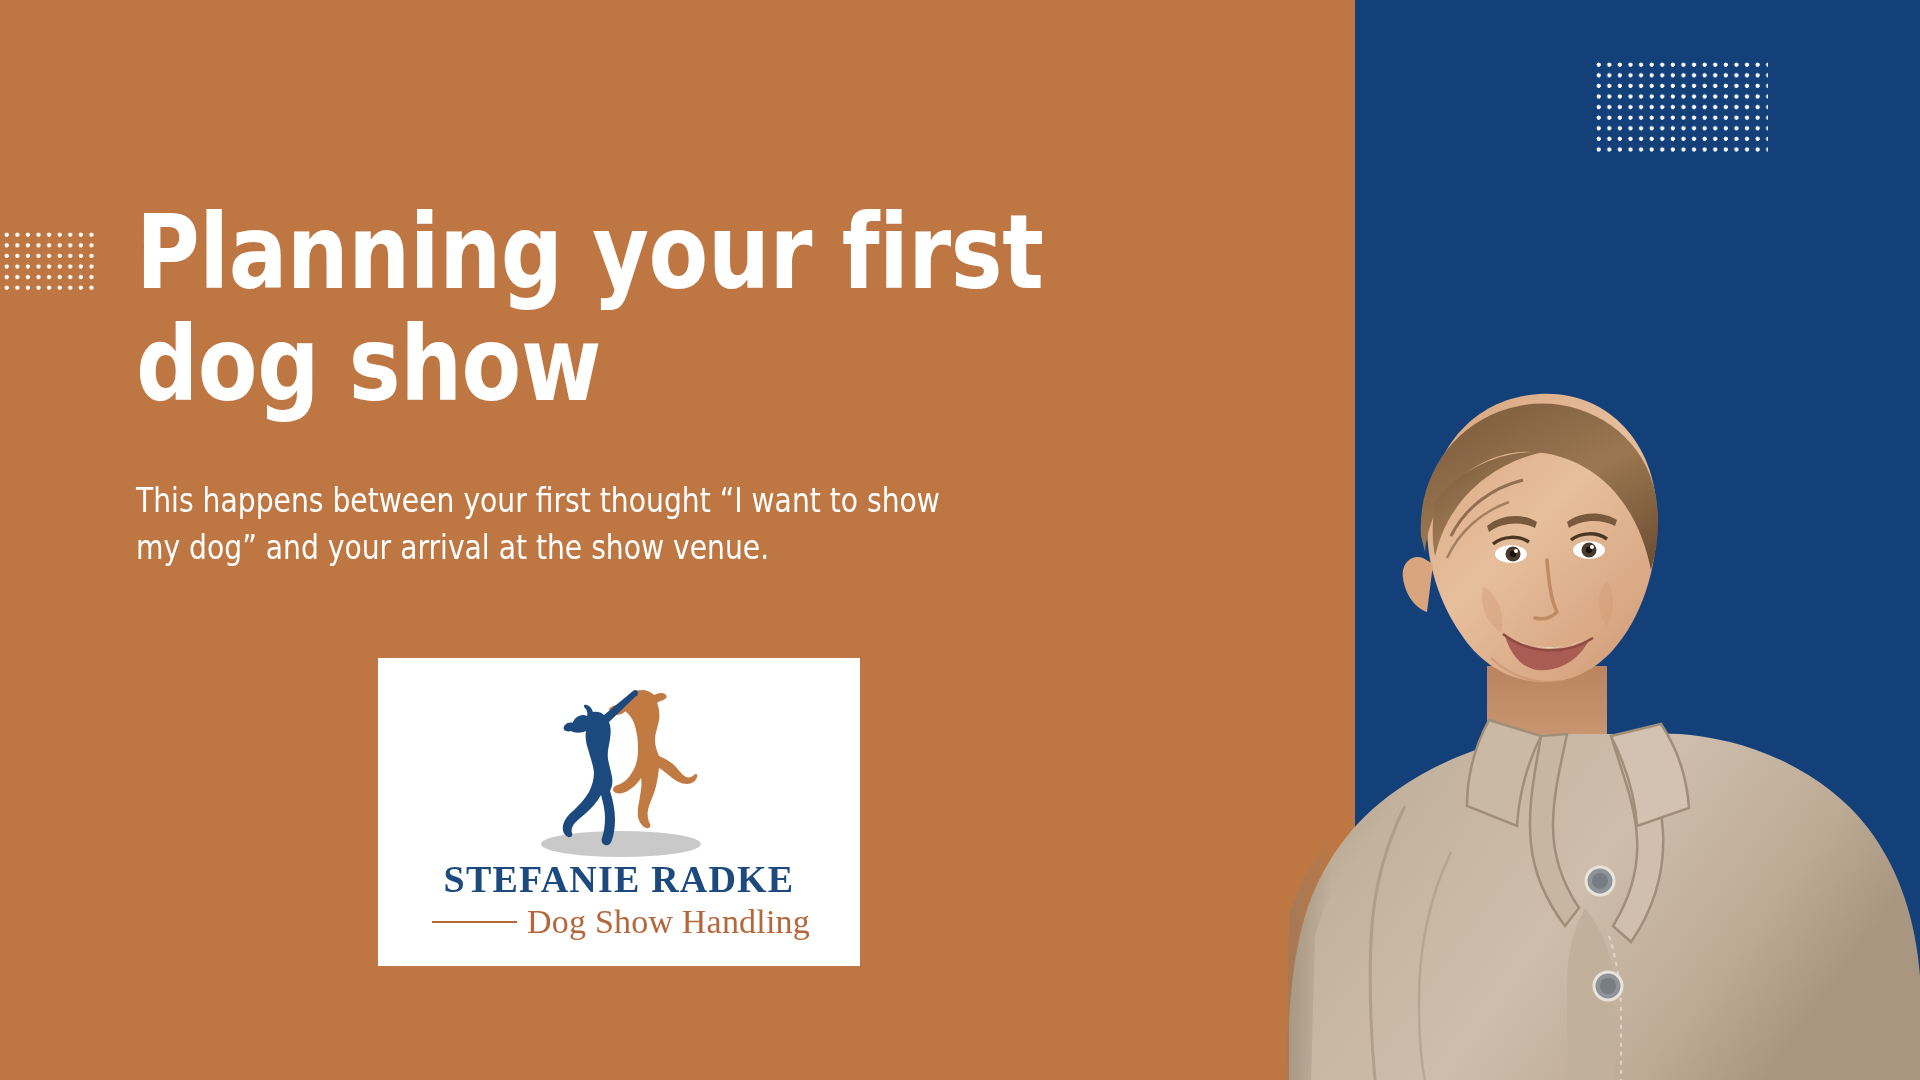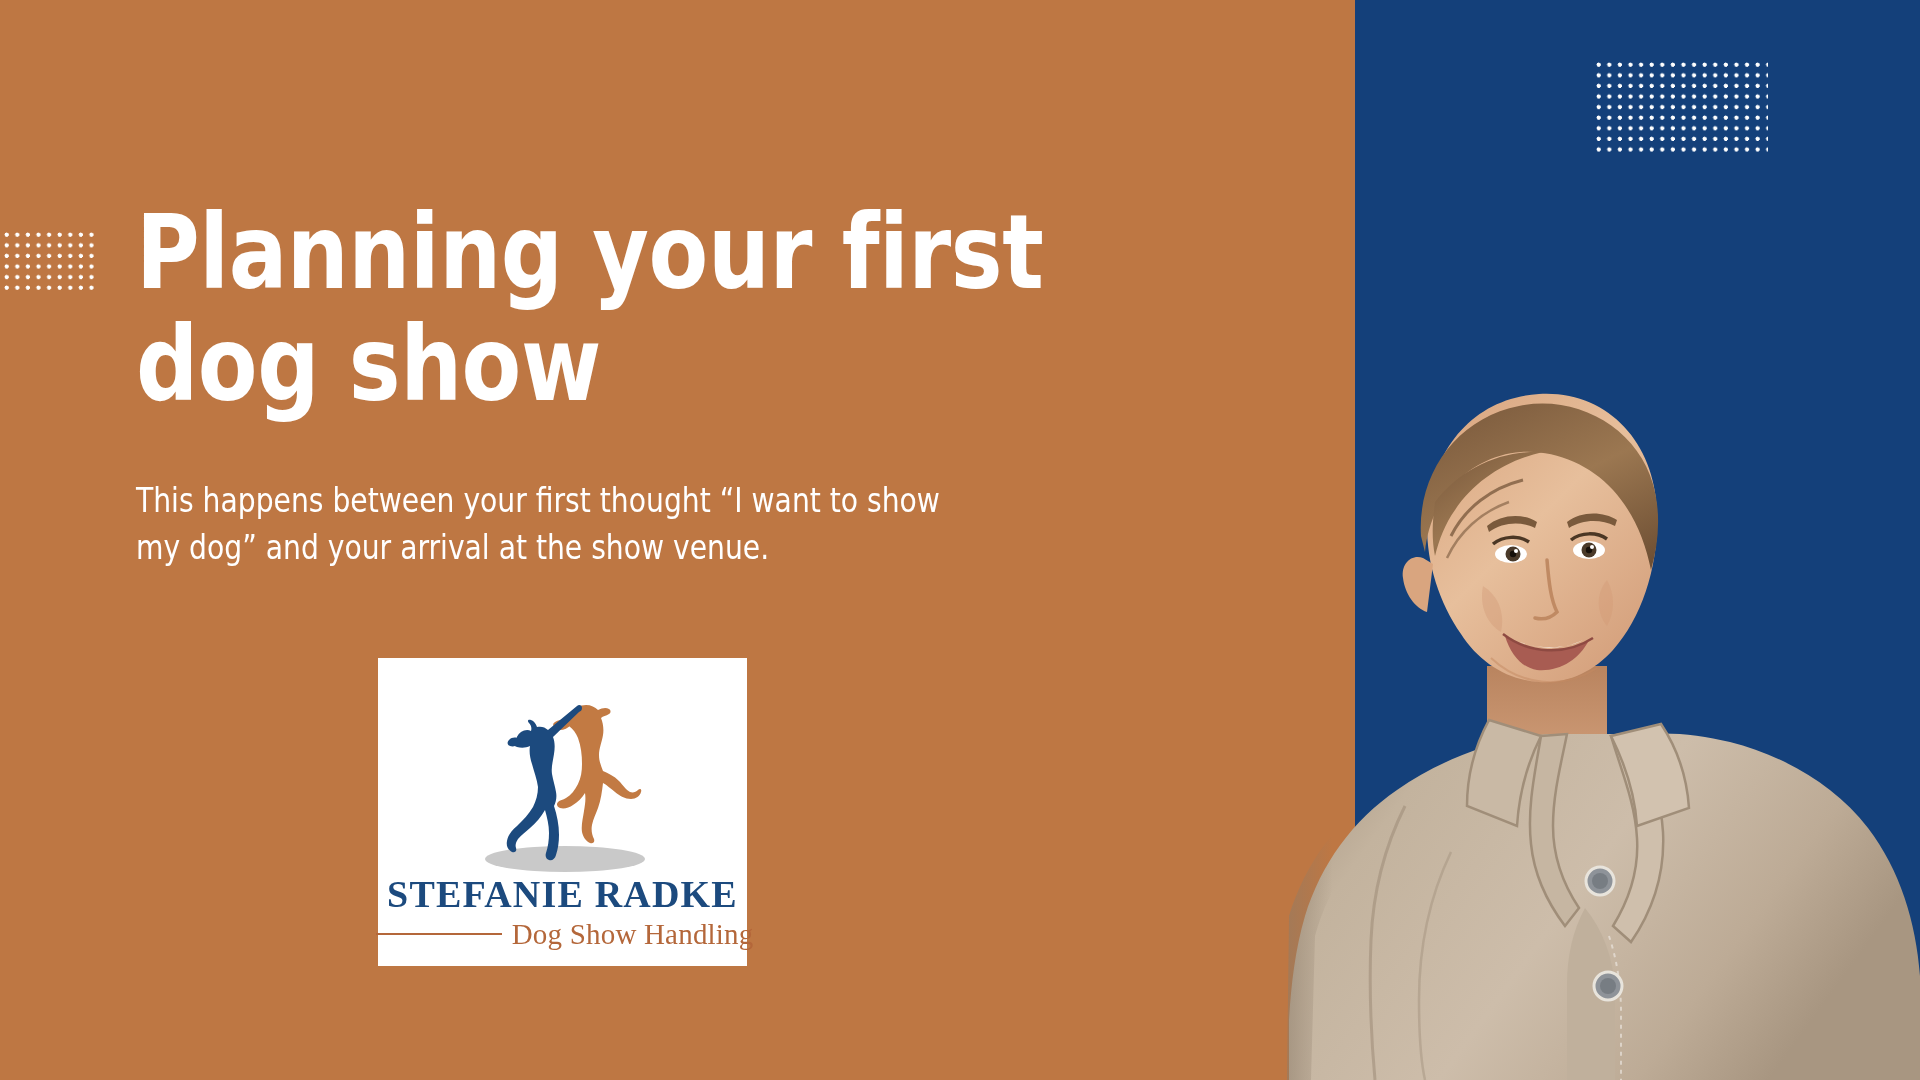--- a/index.html
+++ b/index.html
@@ -74,26 +74,26 @@
     line-height:1.42;
     transform:scaleX(0.95);
     transform-origin:left top;
     white-space:pre-line;
   }
 
   
   .logo-card {
     position:absolute;
     left:378px; top:658px;
-    width:369px; height:308px;
+    width:482px; height:308px;
     background:#ffffff;
     display:flex;
     flex-direction:column;
     align-items:center;
-    justify-content:center;
+    justify-content:flex-start;
     padding-top:16px;
   }
   .logo-mark {
     width:188px; height:190px;
     position:relative;
   }
   .logo-mark svg { display:block; width:100%; height:100%; }
 
   .logo-wordmark {
     width:382px;
@@ -120,21 +120,21 @@
     flex:1 1 auto;
     height:2px;
     background:#b4673a;
     margin-left:4px;
     max-width:175px;
   }
   .logo-tagline {
     flex:0 0 auto;
     font-family:"Liberation Serif","DejaVu Serif", serif;
     font-weight:400;
-    font-size:29px;
+    font-size:34px;
     color:#b4673a;
     letter-spacing:0.2px;
     white-space:nowrap;
   }
 
   
   .portrait {
     position:absolute;
     left:1255px; top:336px;
     width:665px; height:744px;

